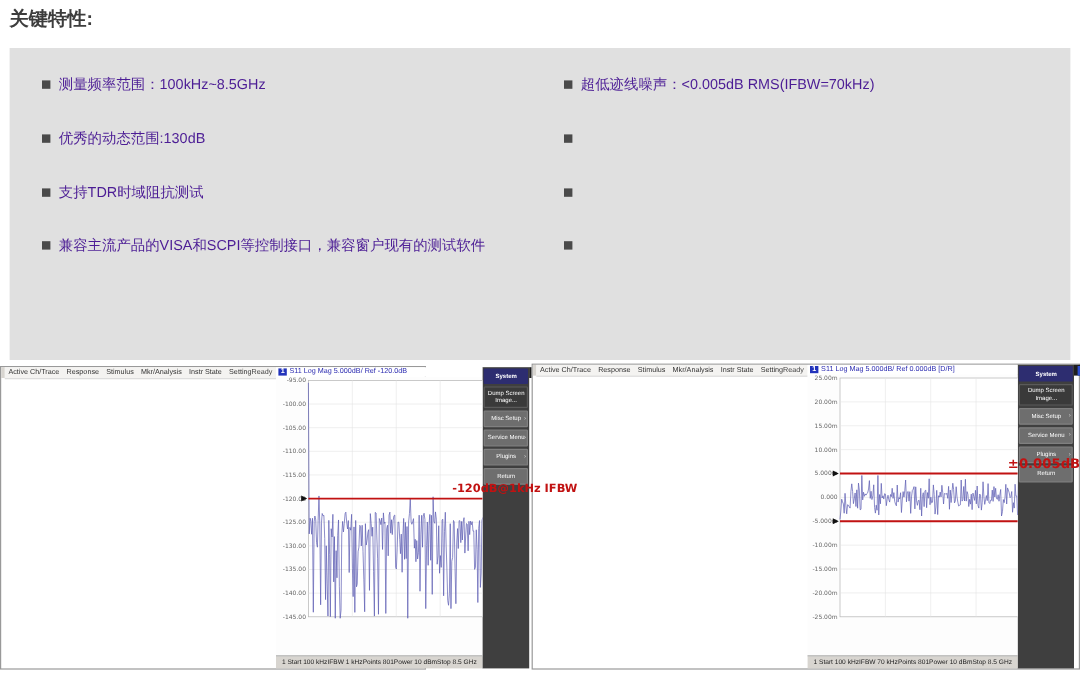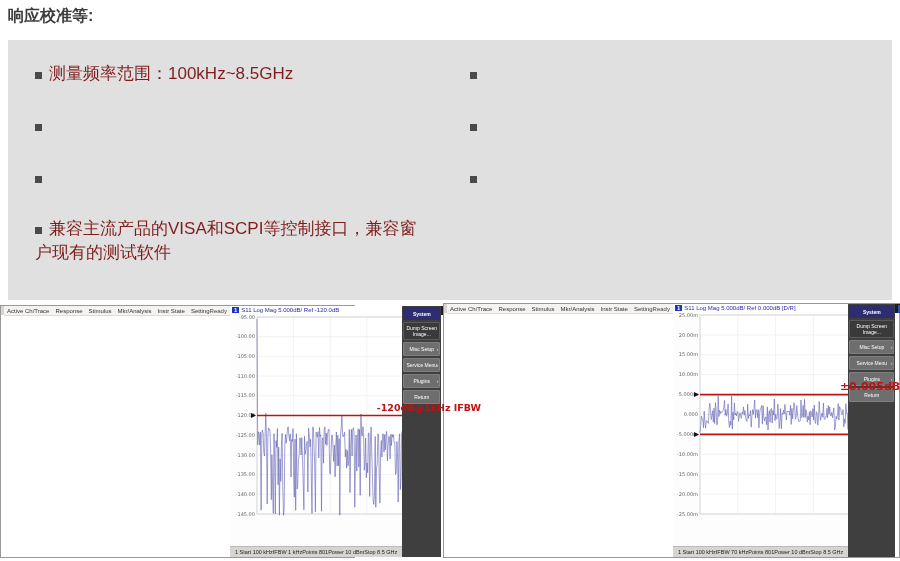--- a/index.html
+++ b/index.html
@@ -11,21 +11,21 @@
   .page-title{
     position:absolute;left:8px;top:6px;
     font-size:16px;font-weight:bold;color:#3d3d3d;
   }
   .features-box{
     position:absolute;left:8px;top:40px;width:884px;height:260px;
     background:#e0e0e0;display:flex;box-sizing:border-box;padding-top:22px;
   }
   .feat-col{width:50%;box-sizing:border-box;padding-left:27px;padding-right:18px;}
   .feat-col.right{padding-left:20px;}
-  .feature{margin-bottom:28px;font-size:17px;color:#7f1d1d;line-height:1.4;}
+  .feature{margin-bottom:28px;font-size:12px;color:#4c1d95;line-height:1.4;}
   .bullet{display:inline-block;width:7px;height:7px;background:#4a4a4a;margin-right:7px;}
   
   .vna{
     position:absolute;background:#fff;border:1px solid #999;
     display:flex;flex-direction:row;box-sizing:border-box;
   }
   .win0{left:0;top:305px;width:355px;height:253px;}
   .win1{left:443px;top:303px;width:457px;height:255px;}
   .titlebar{height:9px;background:#d8d5d0;font-size:6px;font-weight:bold;color:#222;
     line-height:9px;padding-left:3px;white-space:nowrap;overflow:hidden;}
@@ -53,30 +53,31 @@
   .sk-arrow{position:absolute;right:1px;top:50%;transform:translateY(-55%);font-size:5px;color:#ddd;}
   .statusbar{height:9px;background:#1e1e1e;display:flex;justify-content:flex-end;align-items:center;
     gap:4px;font-size:5.5px;color:#ccc;padding:0 3px;white-space:nowrap;}
   .meas-chip{background:#2e4fd0;color:#fff;padding:0 3px;line-height:8px;}
   .chart-anno{position:absolute;font-weight:bold;color:#c11212;white-space:nowrap;z-index:3;
     transform:translateX(-50%);font-family:"DejaVu Sans",sans-serif;}
 </style>
 </head>
 <body>
 
-<div class="page-title">响应校准等:</div>
+<div class="page-title">关键特性:</div>
 
 <div class="features-box">
   <div class="feat-col">
       <div class="feature"><span class="bullet"></span><span>测量频率范围：100kHz~8.5GHz</span></div>
-      <div class="feature"><span class="bullet"></span></div>
-      <div class="feature"><span class="bullet"></span></div>
+      <div class="feature"><span class="bullet"></span><span>优秀的动态范围:130dB</span></div>
+      <div class="feature"><span class="bullet"></span><span>支持TDR时域阻抗测试</span></div>
       <div class="feature"><span class="bullet"></span><span>兼容主流产品的VISA和SCPI等控制接口，兼容窗户现有的测试软件</span></div>
     </div>
   <div class="feat-col right">
+      <div class="feature"><span class="bullet"></span><span>超低迹线噪声：&lt;0.005dB RMS(IFBW=70kHz)</span></div>
       <div class="feature"><span class="bullet"></span></div>
       <div class="feature"><span class="bullet"></span></div>
       <div class="feature"><span class="bullet"></span></div>
     </div>
 </div>
 
 <div class="vna win0">
   <div class="titlebar">Vector Network Analyzer</div>
   <div class="menubar">
     <div class="menu-items">

